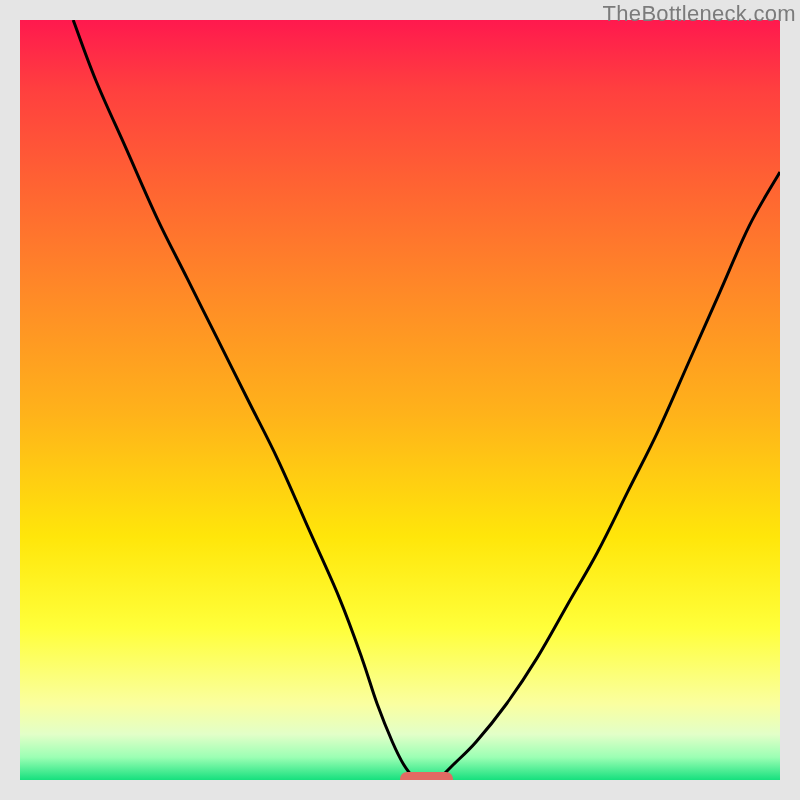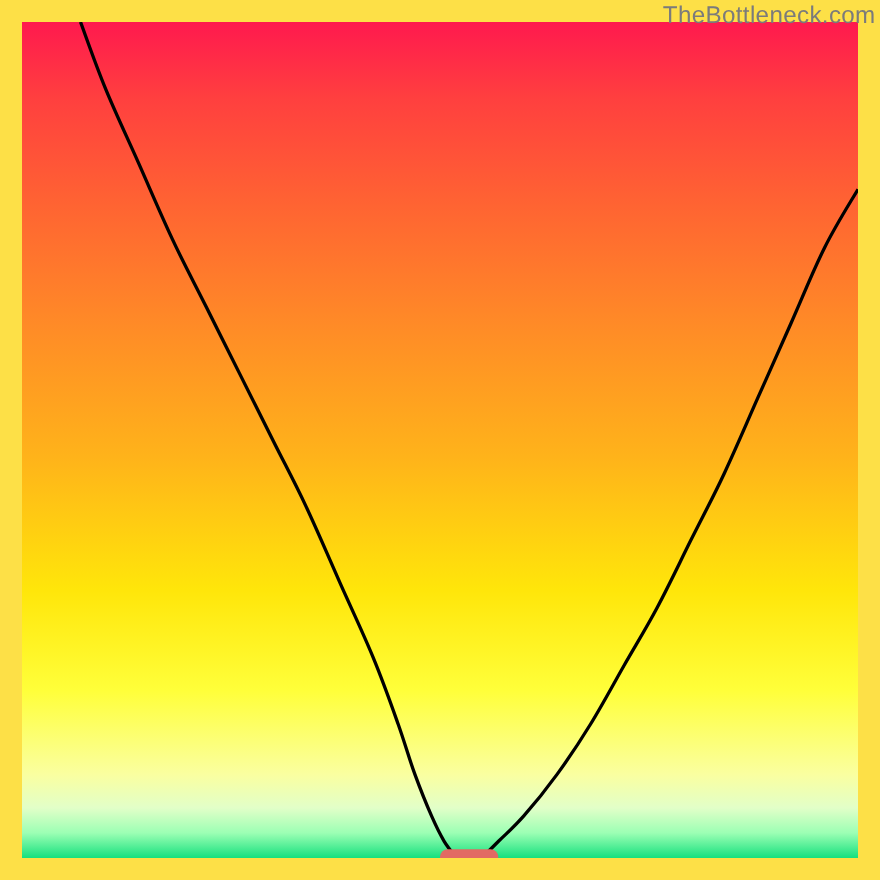--- a/index.html
+++ b/index.html
@@ -10,21 +10,21 @@
     overflow: hidden;
     background: #000;
     font-family: Arial, Helvetica, sans-serif;
   }
   .frame {
     position: absolute;
     left: 0;
     top: 0;
     width: 800px;
     height: 800px;
-    background: #fde047;
+    background: #e5e5e5;
   }
   .plot-area {
     position: absolute;
     left: 20px;
     top: 20px;
     width: 760px;
     height: 760px;
     overflow: hidden;
   }
   .gradient-bg {

